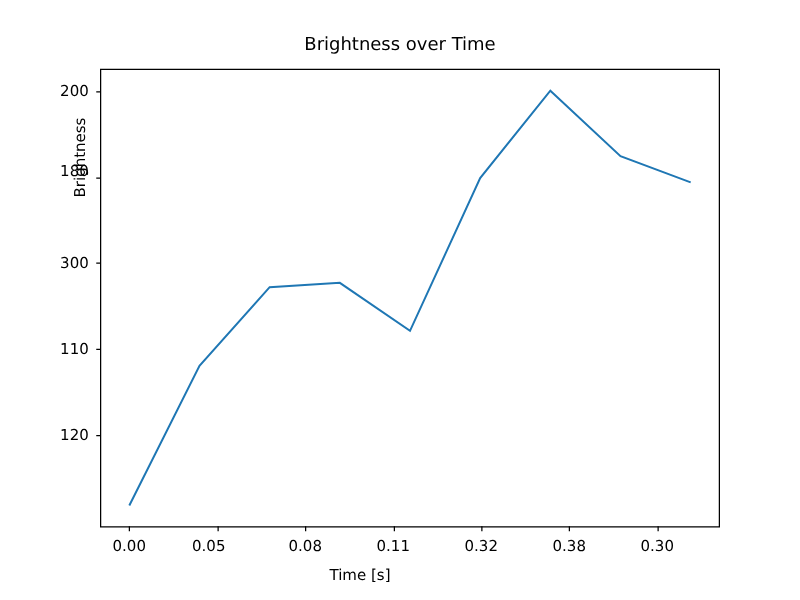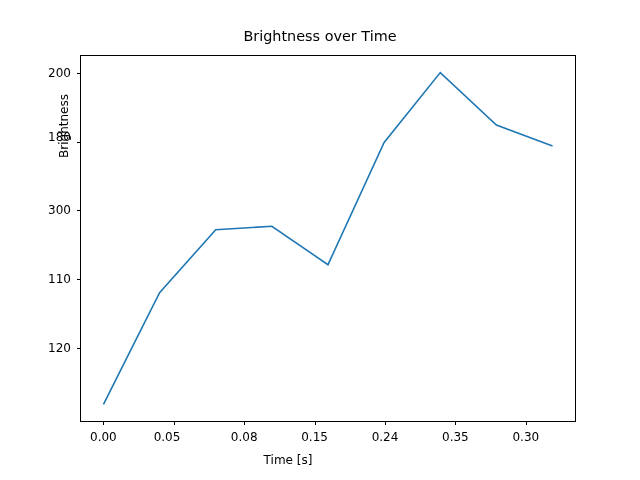--- a/index.html
+++ b/index.html
@@ -154,23 +154,23 @@
   <div class="tick-mark-x" style="left:244.2px"></div>
   <div class="tick-mark-x" style="left:314.6px"></div>
   <div class="tick-mark-x" style="left:385px"></div>
   <div class="tick-mark-x" style="left:455.4px"></div>
   <div class="tick-mark-x" style="left:525.8px"></div>
 
   <div id="xlabels">
     <div class="tick-label-x" style="left:103.4px">0.00</div>
     <div class="tick-label-x" style="left:167px">0.05</div>
     <div class="tick-label-x" style="left:244.2px">0.08</div>
-    <div class="tick-label-x" style="left:314.6px">0.15</div>
-    <div class="tick-label-x" style="left:385px">0.24</div>
-    <div class="tick-label-x" style="left:455.4px">0.35</div>
+    <div class="tick-label-x" style="left:314.6px">0.11</div>
+    <div class="tick-label-x" style="left:385px">0.32</div>
+    <div class="tick-label-x" style="left:455.4px">0.38</div>
     <div class="tick-label-x" style="left:525.8px">0.30</div>
   </div>
 
   <div id="xaxis-label">Time [s]</div>
 
   <div id="yaxis-label-wrap">
     <div id="yaxis-label">Brightness</div>
   </div>
 
 </div>

